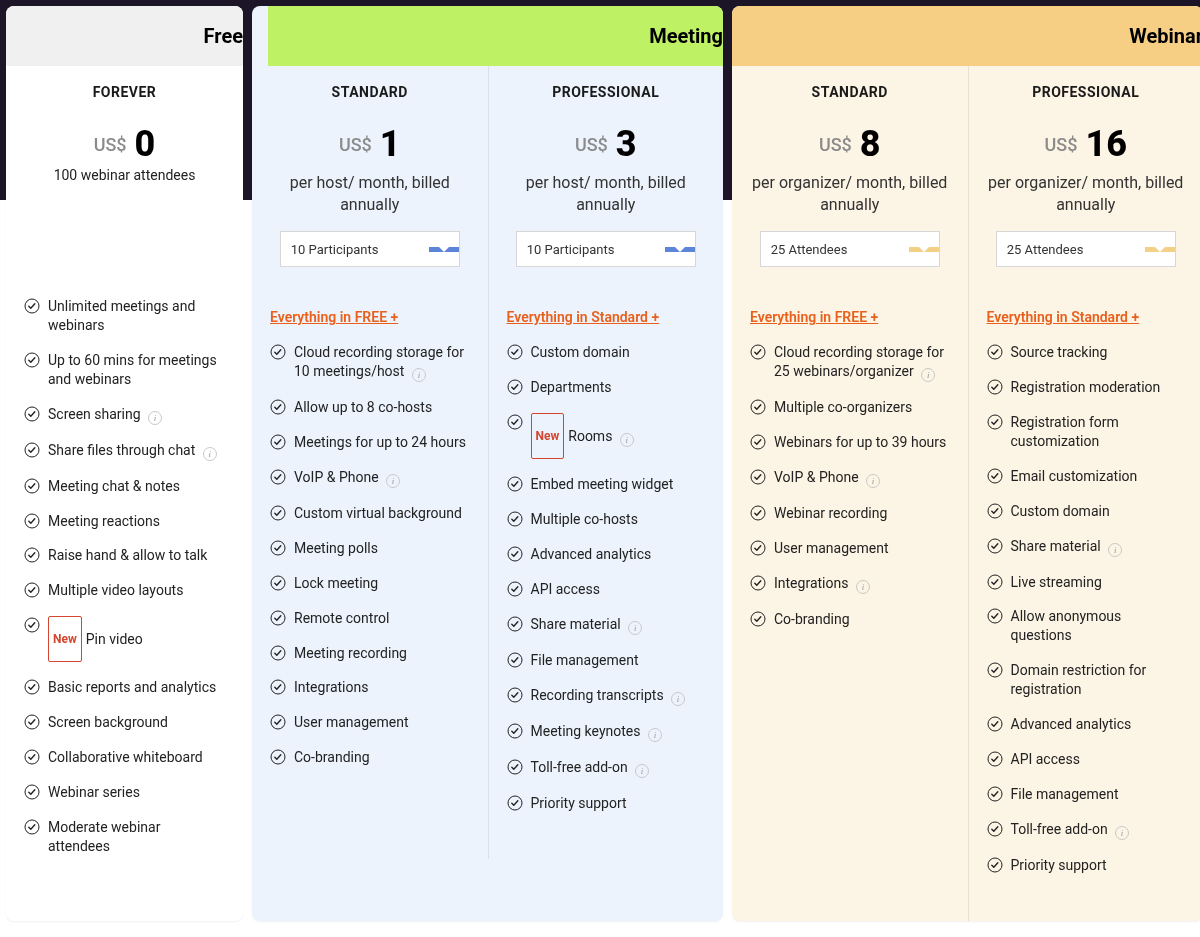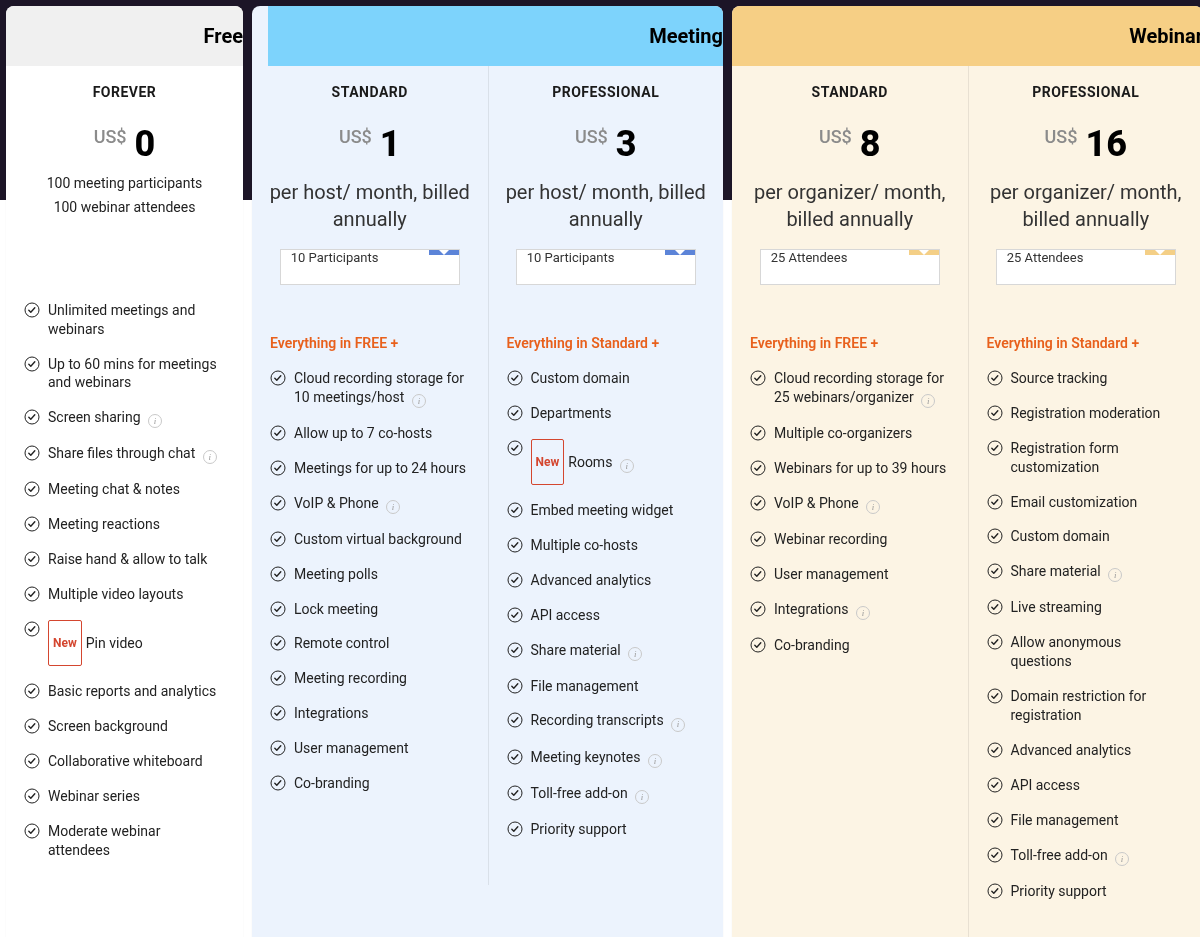--- a/index.html
+++ b/index.html
@@ -34,21 +34,21 @@
   }
   .group-header {
     text-align: right;
     font-weight: 700;
     font-size: 20px;
     padding: 18px 0 18px;
     color: #000;
   }
   .free-group .group-header { background: #f0f0f0; }
   .meeting-group { background:#ecf3fd; }
-  .meeting-group .group-header { background:#7dd3fc;margin-left:16px; }
+  .meeting-group .group-header { background:#bef264;margin-left:16px; }
   .webinar-group { background:#fcf4e4; }
   .webinar-group .group-header { background:#f6cf85; }
 
   .plans {
     display: grid;
   }
   .free-group .plans { grid-template-columns: 1fr; }
   .meeting-group .plans,
   .webinar-group .plans { grid-template-columns: 1fr 1fr; }
 
@@ -64,52 +64,52 @@
     font-size: 14px;
     font-weight: 700;
     letter-spacing: .5px;
     margin-bottom: 26px;
   }
   .price-line {
     font-size: 16px;
     color: #777;
     font-weight: 500;
     display: inline-flex;
-    align-items: flex-start;
+    align-items: center;
     gap: 8px;
   }
   .price-currency { font-size: 18px; color:#8b8b8b; font-weight:500;}
   .price-amount {
     font-size: 36px;
     font-weight: 800;
     color: #000;
     line-height: 1;
   }
   .price-sub {
-    font-size: 20px;
+    font-size: 16px;
     color: #333;
-    margin-top: 17px;
+    margin-top: 10px;
     line-height: 1.35;
   }
   .free-subline {
     font-size: 14px;
     color:#222;
     margin-top: 10px;
     line-height: 1.6;
   }
   .selector-row { margin-top: 16px; }
   .selector {
     display: flex;
-    align-items: flex-start;
+    align-items: center;
     background: #fff;
     border: 1px solid #d7d7d7;
     height: 36px;
     width: 100%;
     max-width: 180px;
-    margin: 8px auto;
+    margin: 0 auto;
     font-size: 13px;
     color:#333;
   }
   .selector .sel-text {
     flex: 1;
     display:flex;
     align-items:center;
     padding: 0 10px;
     text-align: left;
   }
@@ -139,20 +139,21 @@
   }
   .meeting-group .feature-col + .feature-col,
   .webinar-group .feature-col + .feature-col {
     border-left: 1px solid rgba(0,0,0,.08);
   }
   .intro {
     color: #e8601c;
     font-weight: 600;
     font-size: 14px;
     margin-bottom: 18px;
+    text-decoration: underline;
   }
   ul.flist { list-style:none; }
   ul.flist li {
     display:flex;
     align-items:flex-start;
     gap:8px;
     font-size:14px;
     line-height:1.35;
     color:#222;
     margin-bottom: 16px;
@@ -211,21 +212,20 @@
 
   <div class="group-card free-group">
     <div class="group-header">Free</div>
     <div class="plans">
       <div class="plan-head">
         <div class="plan-name">FOREVER</div>
         <div class="price-line">
           <span class="price-currency">US$</span>
           <span class="price-amount">0</span>
         </div>
-        <div class="free-subline">100 meeting participants</div>
         <div class="free-subline" style="margin-top:2px">100 webinar attendees</div>
       </div>
     </div>
     <div class="features-row">
       <div class="feature-col">
         <ul class="flist">
             <li>
               <svg class="check-icon" viewBox="0 0 16 16" fill="none">
                 <circle cx="8" cy="8" r="7" stroke="#222" stroke-width="1"></circle>
                 <path d="M4.8 8.2l2 2 4-4.4" stroke="#222" stroke-width="1.4" fill="none" stroke-linecap="round" stroke-linejoin="round"></path>
@@ -373,21 +373,21 @@
                 <circle cx="8" cy="8" r="7" stroke="#222" stroke-width="1"></circle>
                 <path d="M4.8 8.2l2 2 4-4.4" stroke="#222" stroke-width="1.4" fill="none" stroke-linecap="round" stroke-linejoin="round"></path>
               </svg>
               <span class="feature-text">Cloud recording storage for 10 meetings/host <span class="info-icon">i</span></span>
             </li>
             <li>
               <svg class="check-icon" viewBox="0 0 16 16" fill="none">
                 <circle cx="8" cy="8" r="7" stroke="#222" stroke-width="1"></circle>
                 <path d="M4.8 8.2l2 2 4-4.4" stroke="#222" stroke-width="1.4" fill="none" stroke-linecap="round" stroke-linejoin="round"></path>
               </svg>
-              <span class="feature-text">Allow up to 7 co-hosts</span>
+              <span class="feature-text">Allow up to 8 co-hosts</span>
             </li>
             <li>
               <svg class="check-icon" viewBox="0 0 16 16" fill="none">
                 <circle cx="8" cy="8" r="7" stroke="#222" stroke-width="1"></circle>
                 <path d="M4.8 8.2l2 2 4-4.4" stroke="#222" stroke-width="1.4" fill="none" stroke-linecap="round" stroke-linejoin="round"></path>
               </svg>
               <span class="feature-text">Meetings for up to 24 hours</span>
             </li>
             <li>
               <svg class="check-icon" viewBox="0 0 16 16" fill="none">

